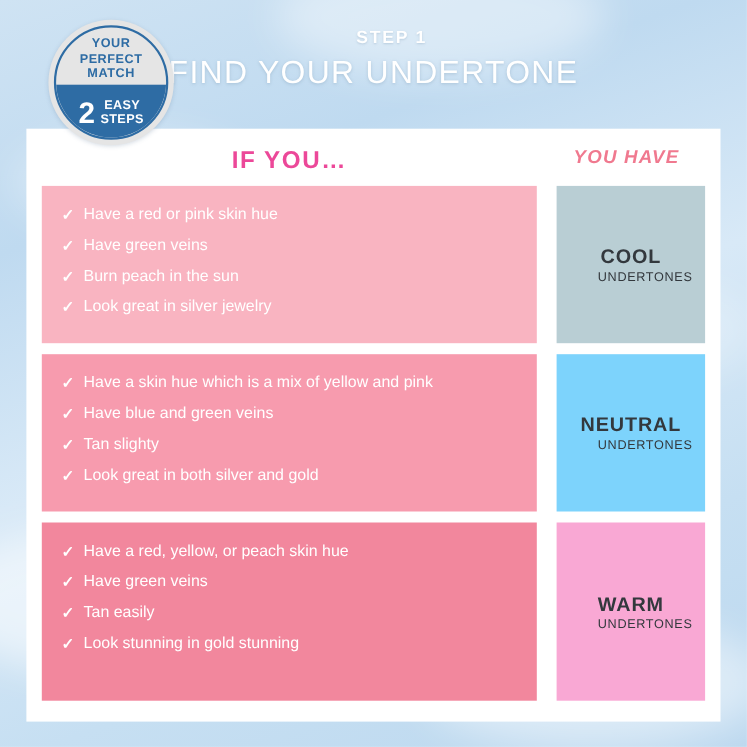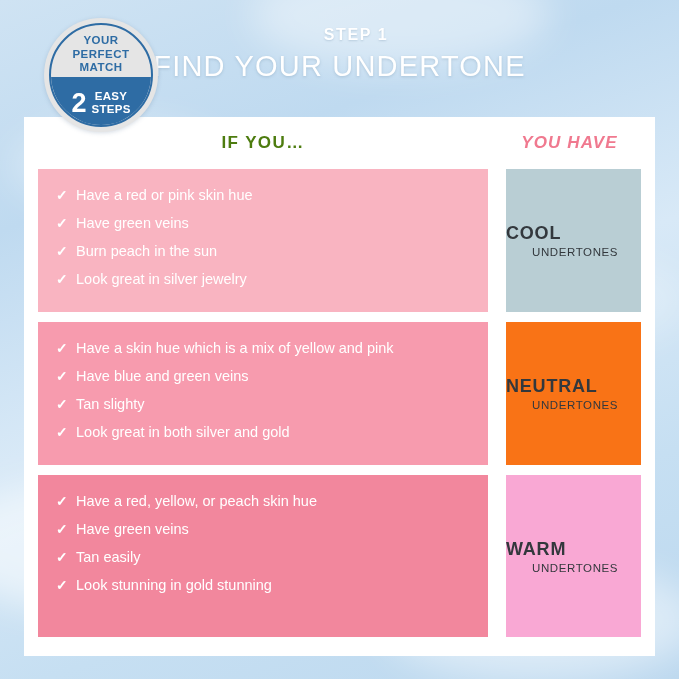--- a/index.html
+++ b/index.html
@@ -133,22 +133,22 @@
     top: 16px;
     width: 631px;
     height: 30px;
   }
   .col-head-if {
     position: absolute;
     left: 14px;
     top: 0;
     width: 450px;
     text-align: center;
-    color: #4d7c0f;
-    font-size: 17px;
+    color: #ec4899;
+    font-size: 22px;
     font-weight: bold;
     letter-spacing: 1.4px;
   }
   .col-head-have {
     position: absolute;
     left: 468px;
     top: 0;
     width: 155px;
     text-align: center;
     color: #f0798f;
@@ -201,21 +201,21 @@
   }
 
   .swatch {
     position: absolute;
     left: 468px;
     top: 0;
     width: 135px;
     height: 100%;
     display: flex;
     flex-direction: column;
-    align-items: flex-start;
+    align-items: center;
     justify-content: center;
   }
   .swatch-name {
     font-size: 18px;
     font-weight: bold;
     color: #33383d;
     letter-spacing: 0.8px;
   }
   .swatch-sub {
     font-size: 11.5px;
@@ -300,21 +300,21 @@
       </div>
       <div class="tip">
         <span class="check">✓</span>
         <span class="tip-text">Tan slighty</span>
       </div>
       <div class="tip">
         <span class="check">✓</span>
         <span class="tip-text">Look great in both silver and gold</span>
       </div>
     </div>
-    <div class="swatch" style="background:#f97316">
+    <div class="swatch" style="background:#7dd3fc">
       <div class="swatch-name">NEUTRAL</div>
       <div class="swatch-sub">UNDERTONES</div>
     </div>
   </div>
 
   <div class="row r3">
     <div class="tips t3">
       <div class="tip">
         <span class="check">✓</span>
         <span class="tip-text">Have a red, yellow, or peach skin hue</span>

